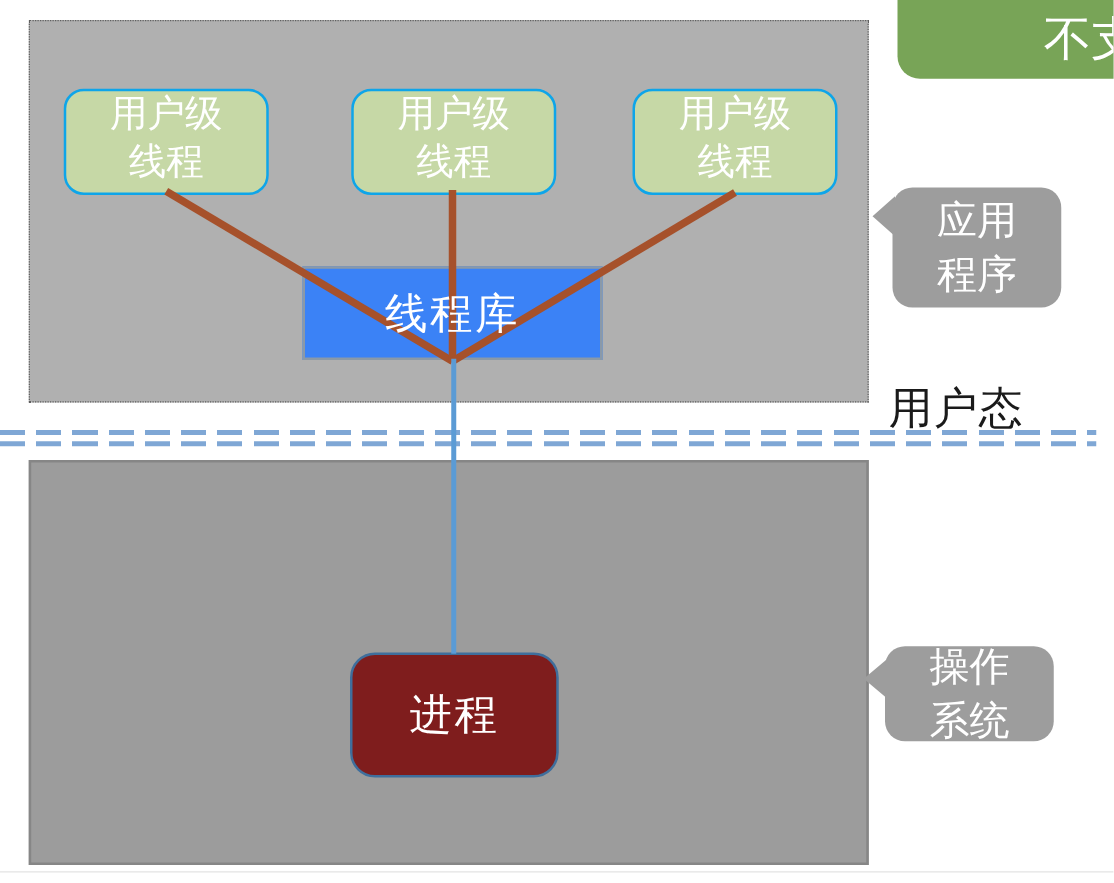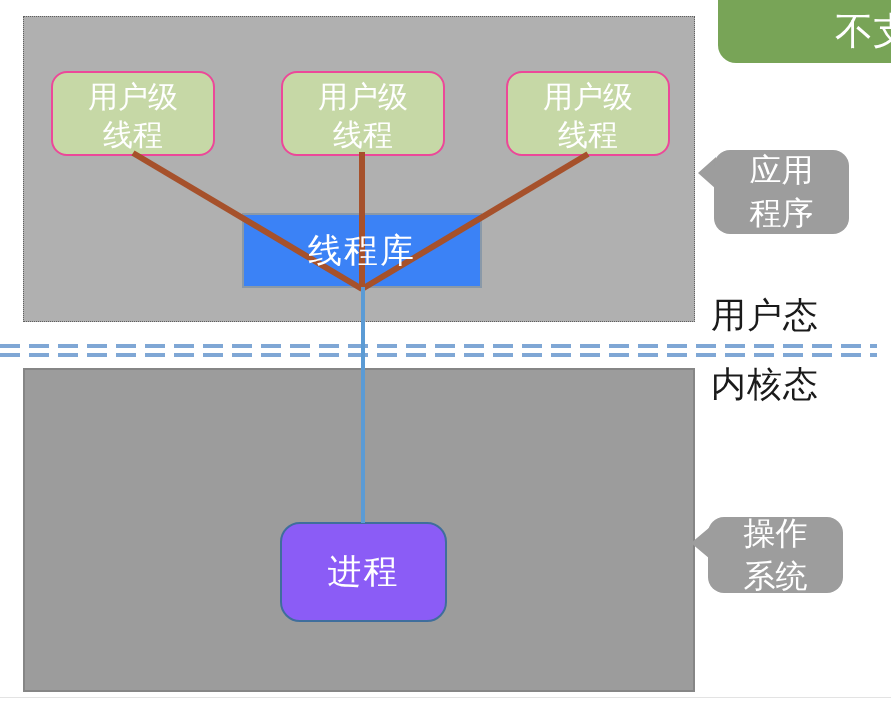--- a/index.html
+++ b/index.html
@@ -25,63 +25,63 @@
     background-image:
       repeating-linear-gradient(90deg,#7FA7D5 0 20px,rgba(0,0,0,0) 20px 29px),
       repeating-linear-gradient(90deg,#7FA7D5 0 20px,rgba(0,0,0,0) 20px 29px);
     background-size:100% 4px,100% 4px;
     background-position:0 0,0 9px;
     background-repeat:no-repeat;
   }
   
   .thread-box{
     position:absolute;top:71px;width:164px;height:85px;
-    background:#C6D8A6;border:2px solid #ec4899;border-radius:16px;
-    display:flex;align-items:flex-end;justify-content:center;text-align:center;
+    background:#C6D8A6;border:2px solid #0ea5e9;border-radius:16px;
+    display:flex;align-items:flex-start;justify-content:center;text-align:center;
     box-sizing:border-box;
   }
   .thread-box .lbl{
     color:#ffffff;font-size:30px;line-height:38px;white-space:pre-line;
     position:relative;z-index:2;
   }
   .library-box{
     position:absolute;left:242px;top:213px;width:240px;height:75px;
     background:#3b82f6;border:2px solid #8A99A8;box-sizing:border-box;
     display:flex;align-items:center;justify-content:center;
   }
   .library-box .lbl{
     color:#ffffff;font-size:34px;position:relative;z-index:2;letter-spacing:2px;
   }
   .process-box{
     position:absolute;left:280px;top:522px;width:167px;height:100px;
-    background:#8b5cf6;border:2px solid #3F6E9C;border-radius:20px;
+    background:#7f1d1d;border:2px solid #3F6E9C;border-radius:20px;
     box-sizing:border-box;display:flex;align-items:center;justify-content:center;
   }
   .process-box .lbl{
     color:#ffffff;font-size:34px;position:relative;z-index:2;letter-spacing:2px;
   }
   
   svg.lines{position:absolute;left:0;top:0;width:891px;height:706px;pointer-events:none;}
   
   .callout{
     position:absolute;width:135px;
     background:#9D9D9D;border-radius:16px;
     display:flex;align-items:center;justify-content:center;text-align:center;
   }
   .callout .lbl{
     color:#ffffff;font-size:32px;line-height:43px;white-space:pre-line;
   }
-  .callout.app{left:714px;top:150px;height:84px;}
+  .callout.app{left:714px;top:150px;height:96px;}
   .callout.os{left:708px;top:517px;height:76px;}
   
   .mode-label{
     position:absolute;left:711px;color:#1a1a1a;font-size:35px;letter-spacing:1px;
     white-space:nowrap;
   }
-  .mode-label.user{top:292px;}
+  .mode-label.user{top:303px;}
   .mode-label.kernel{top:361px;}
   
   .corner-note{
     position:absolute;left:718px;top:-17px;width:220px;height:80px;
     background:#78A457;border-radius:0 0 0 18px;
   }
   .corner-note .lbl{
     position:absolute;left:117px;top:23px;color:#ffffff;font-size:38px;white-space:nowrap;
   }
   .bottom-rule{
@@ -131,21 +131,20 @@
   <div class="callout app">
     <span class="lbl">应用
 程序</span>
   </div>
   <div class="callout os">
     <span class="lbl">操作
 系统</span>
   </div>
 
   <div class="mode-label user">用户态</div>
-  <div class="mode-label kernel">内核态</div>
 
   <div class="corner-note">
     <span class="lbl">不支</span>
   </div>
 
   <div class="bottom-rule"></div>
 
 </div>
 
 </body></html>

